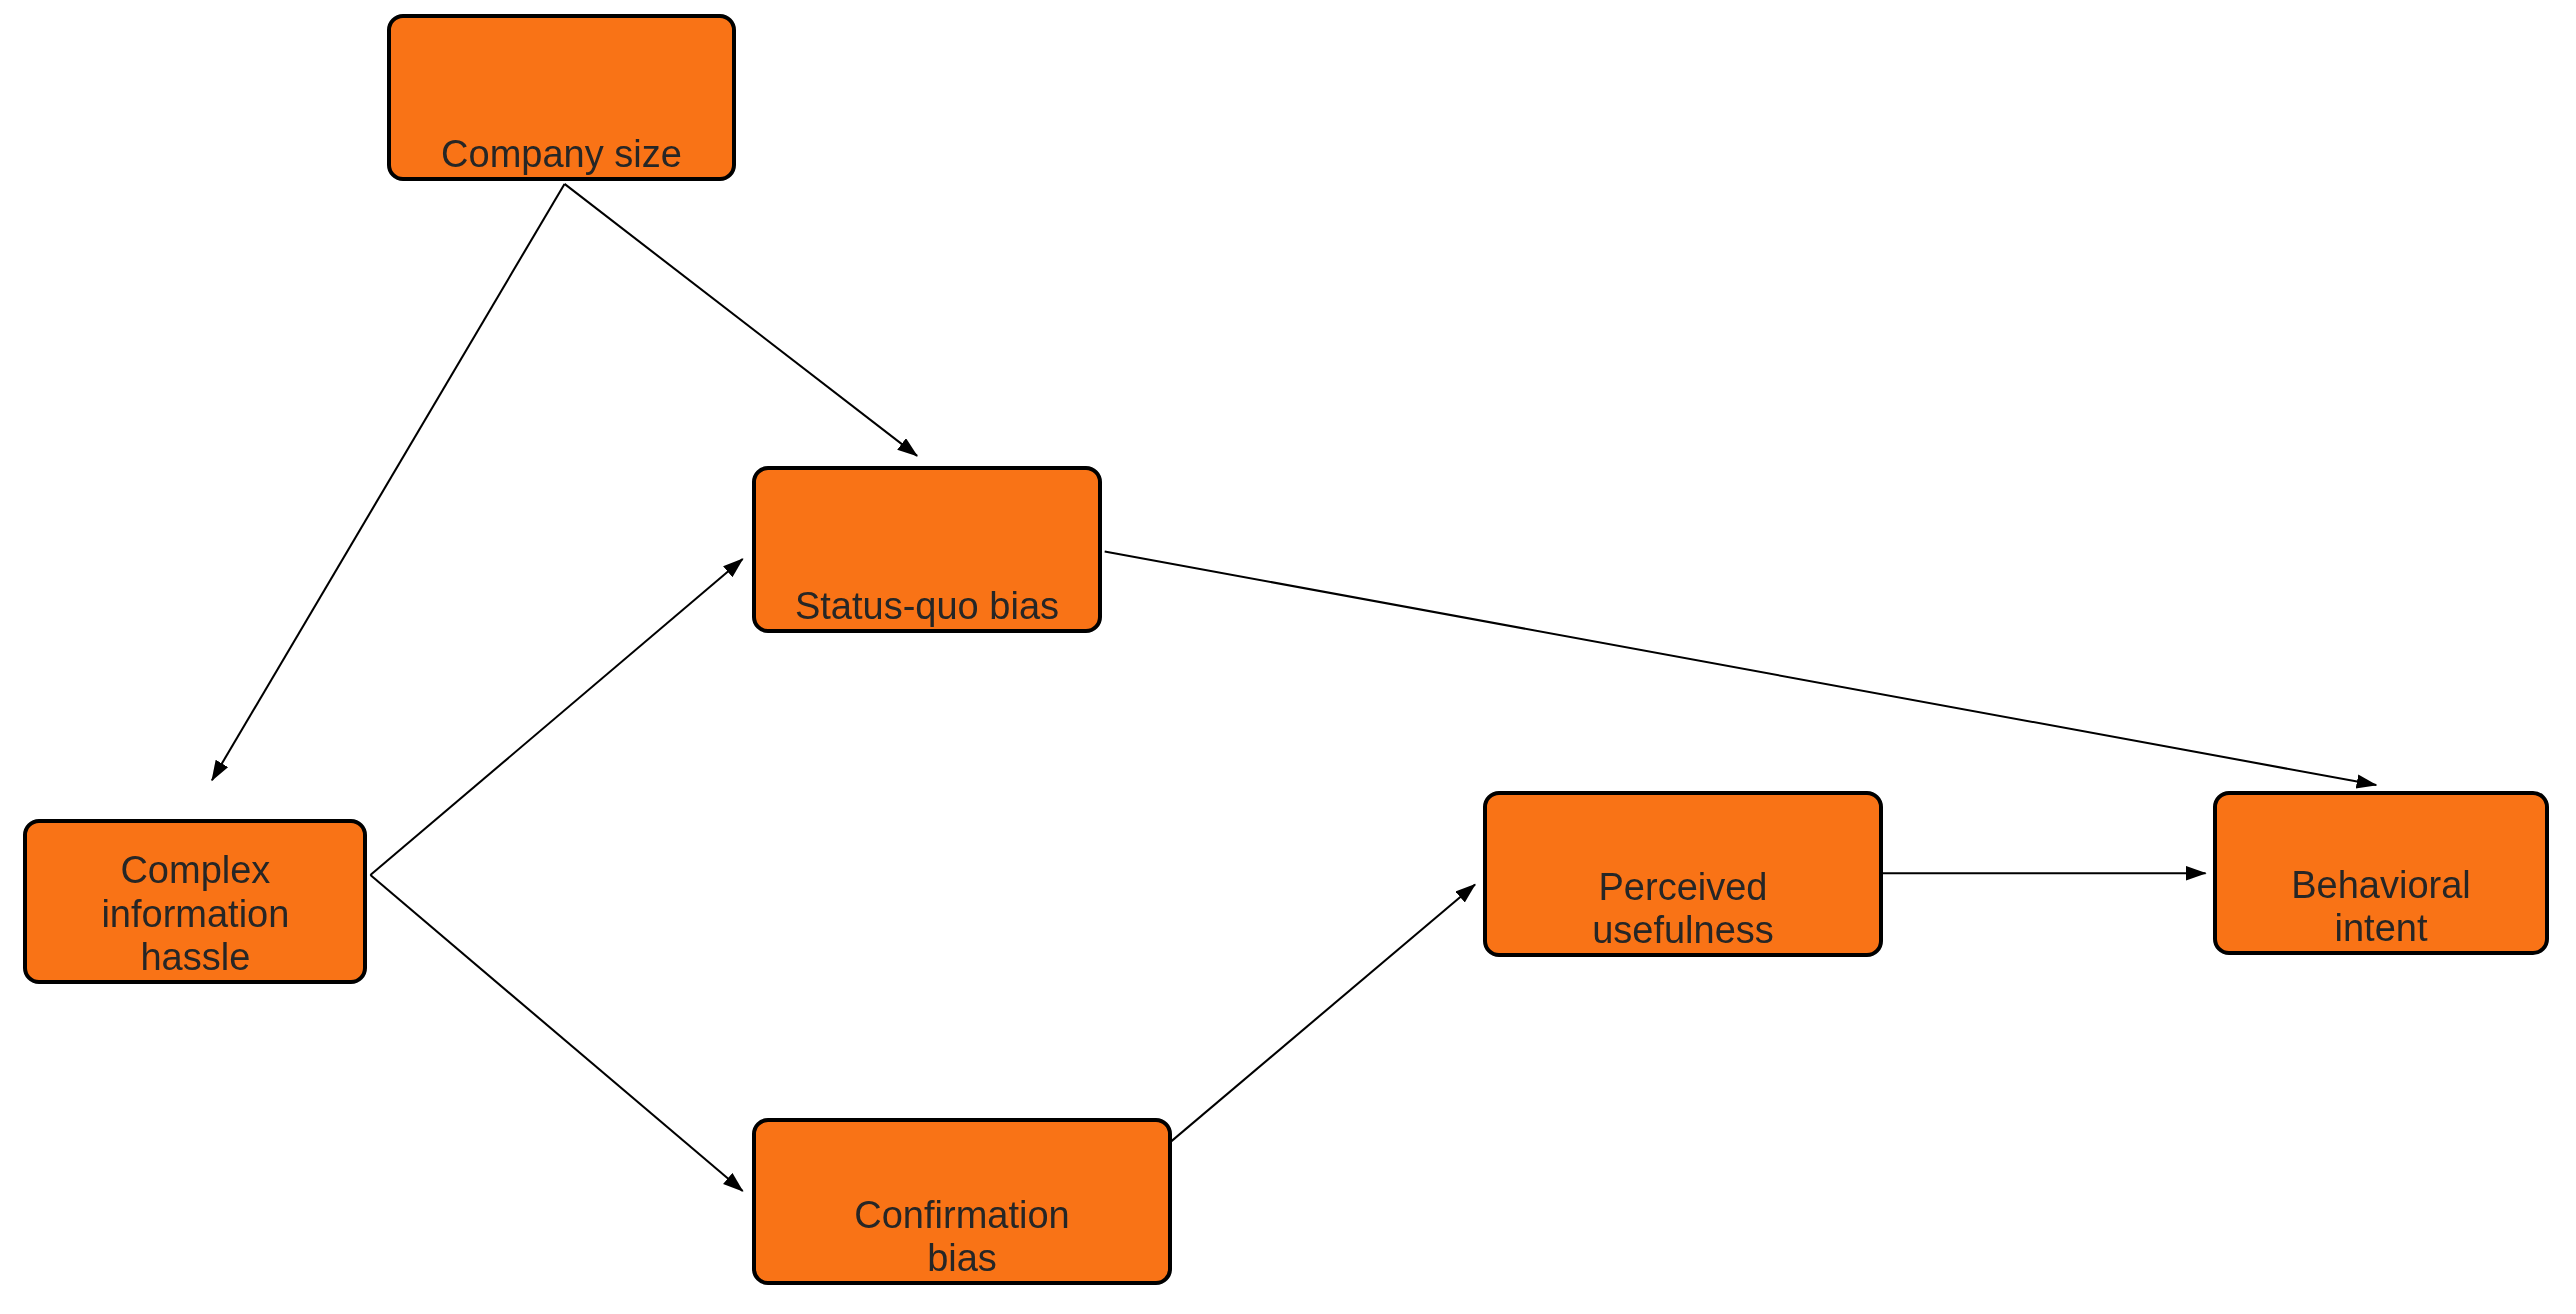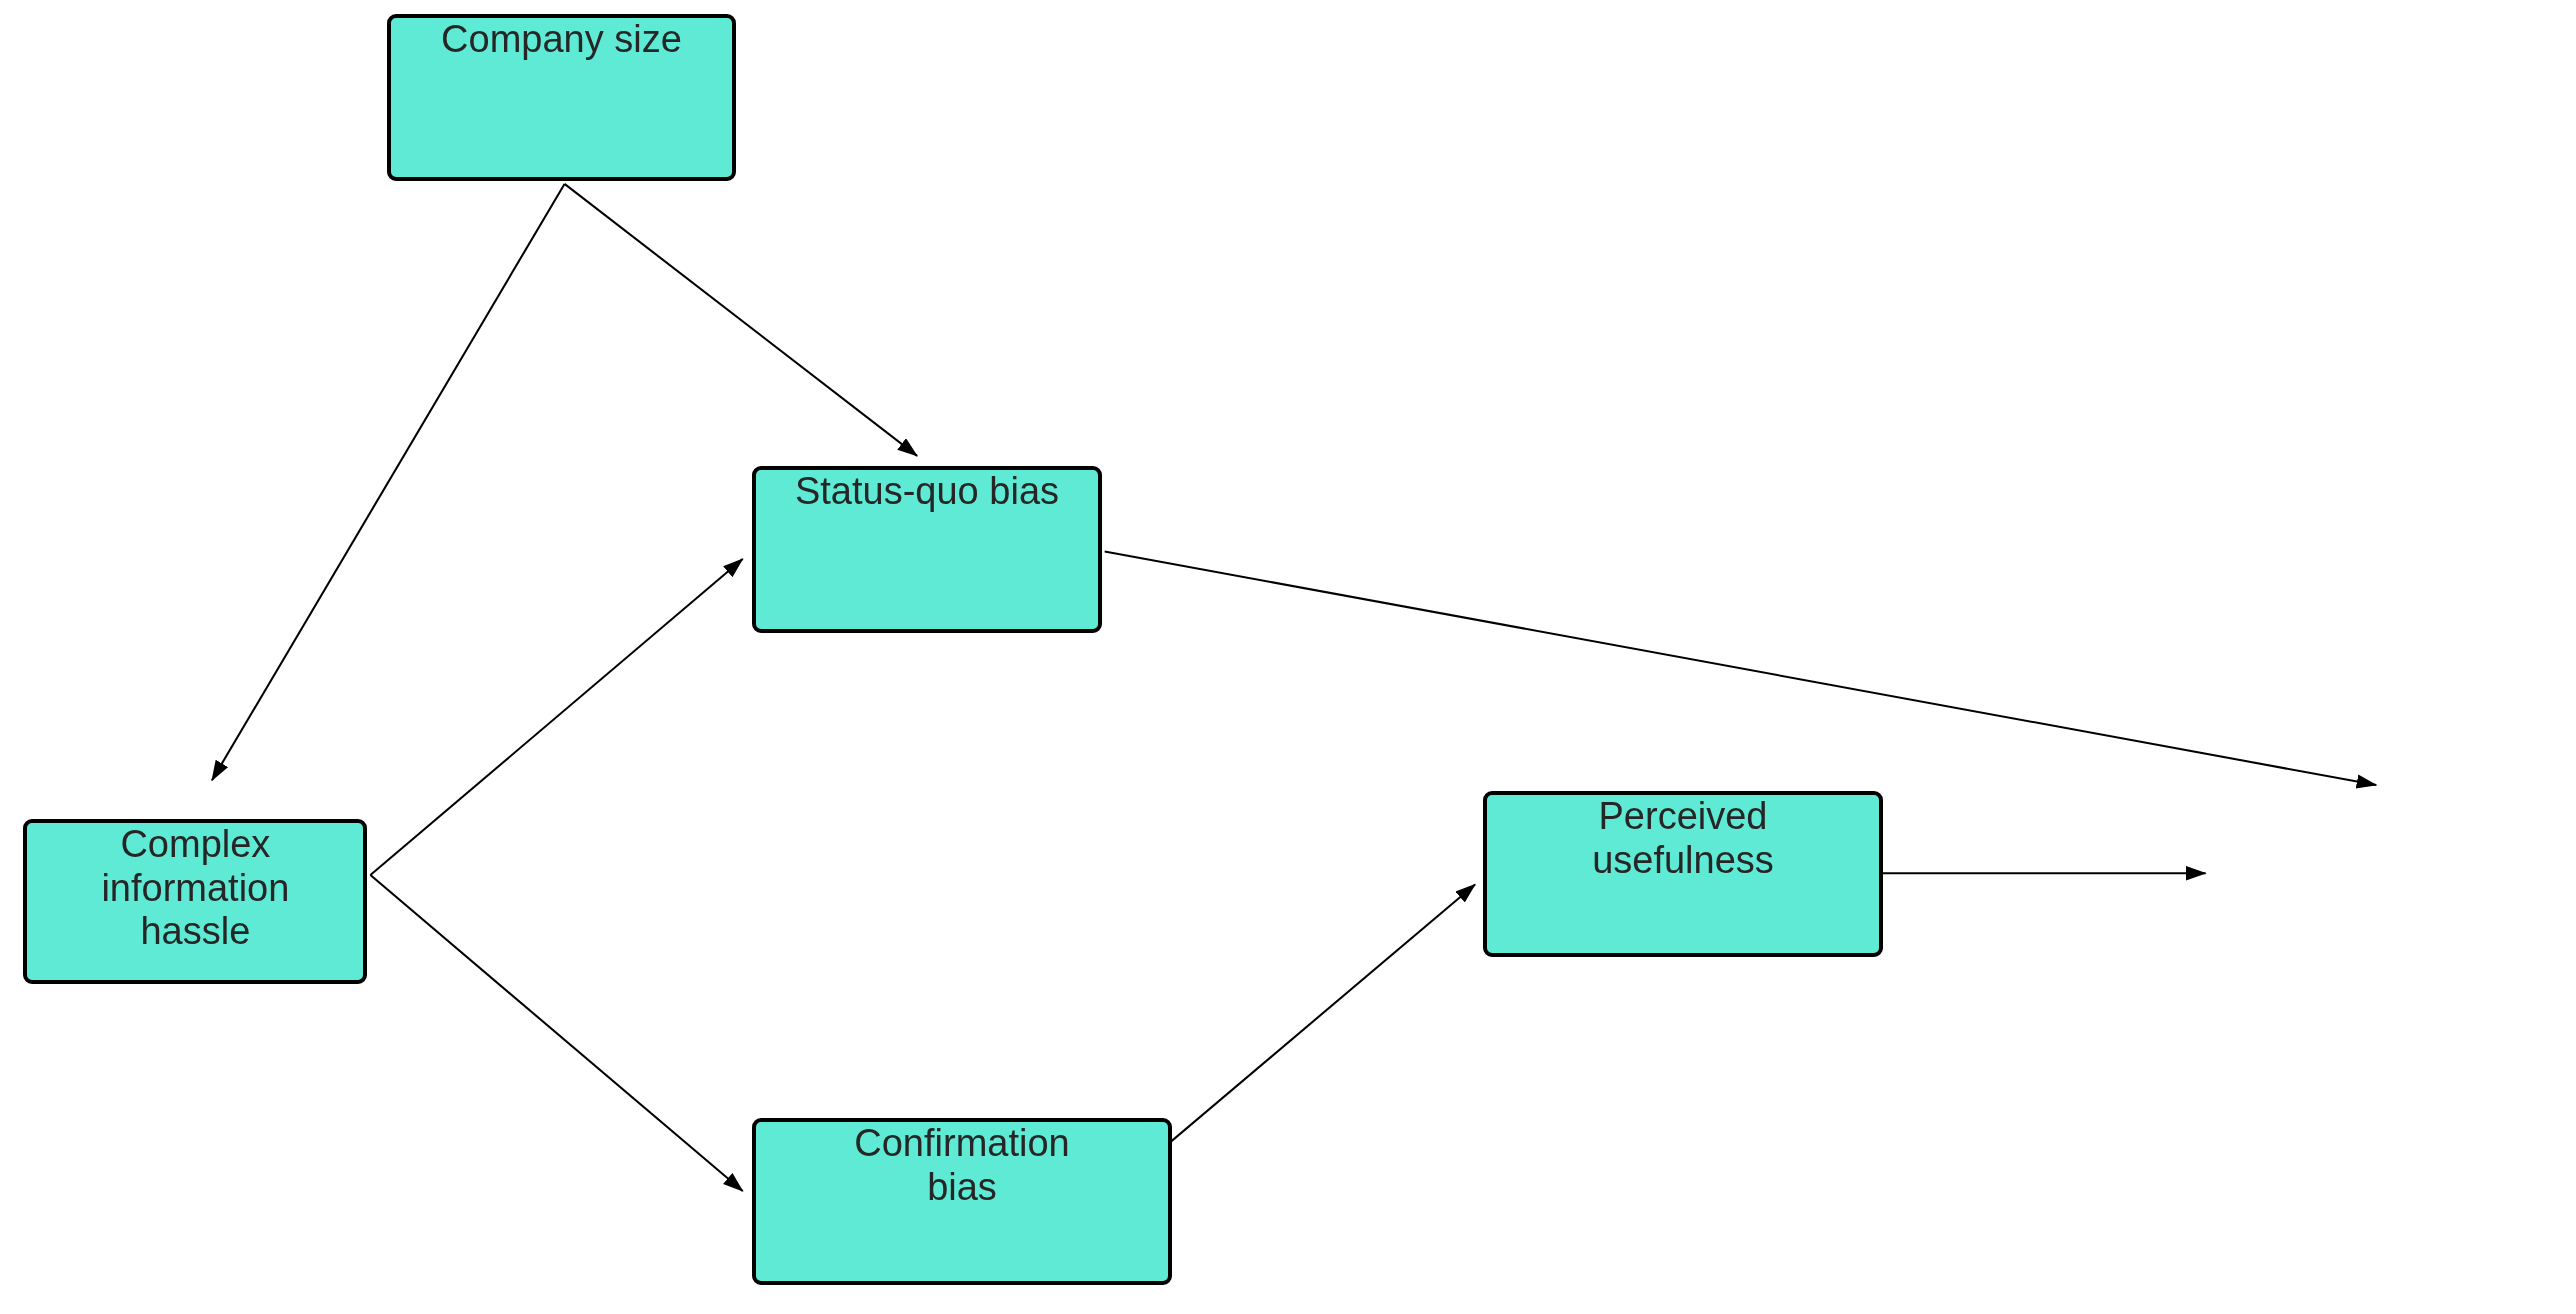--- a/index.html
+++ b/index.html
@@ -20,25 +20,25 @@
   .edges-svg {
     position: absolute;
     left: 0;
     top: 0;
     width: 2576px;
     height: 1315px;
   }
   .node {
     position: absolute;
     box-sizing: border-box;
-    background: #5eead4;
+    background: #f97316;
     border: 4.7px solid #000000;
-    border-radius: 9px;
+    border-radius: 16px;
     display: flex;
-    align-items: flex-start;
+    align-items: flex-end;
     justify-content: center;
     text-align: center;
   }
   .node .label {
     white-space: pre-line;
     font-size: 38px;
     line-height: 1.15;
     color: #262626;
     letter-spacing: 0px;
   }
@@ -94,15 +94,19 @@
   <div class="node" id="node-confirmation-bias">
     <span class="label">Confirmation
 bias</span>
   </div>
 
   <div class="node" id="node-perceived-usefulness">
     <span class="label">Perceived
 usefulness</span>
   </div>
 
+  <div class="node" id="node-behavioral-intent">
+    <span class="label">Behavioral
+intent</span>
+  </div>
 
 </div>
 
 
 </body></html>

